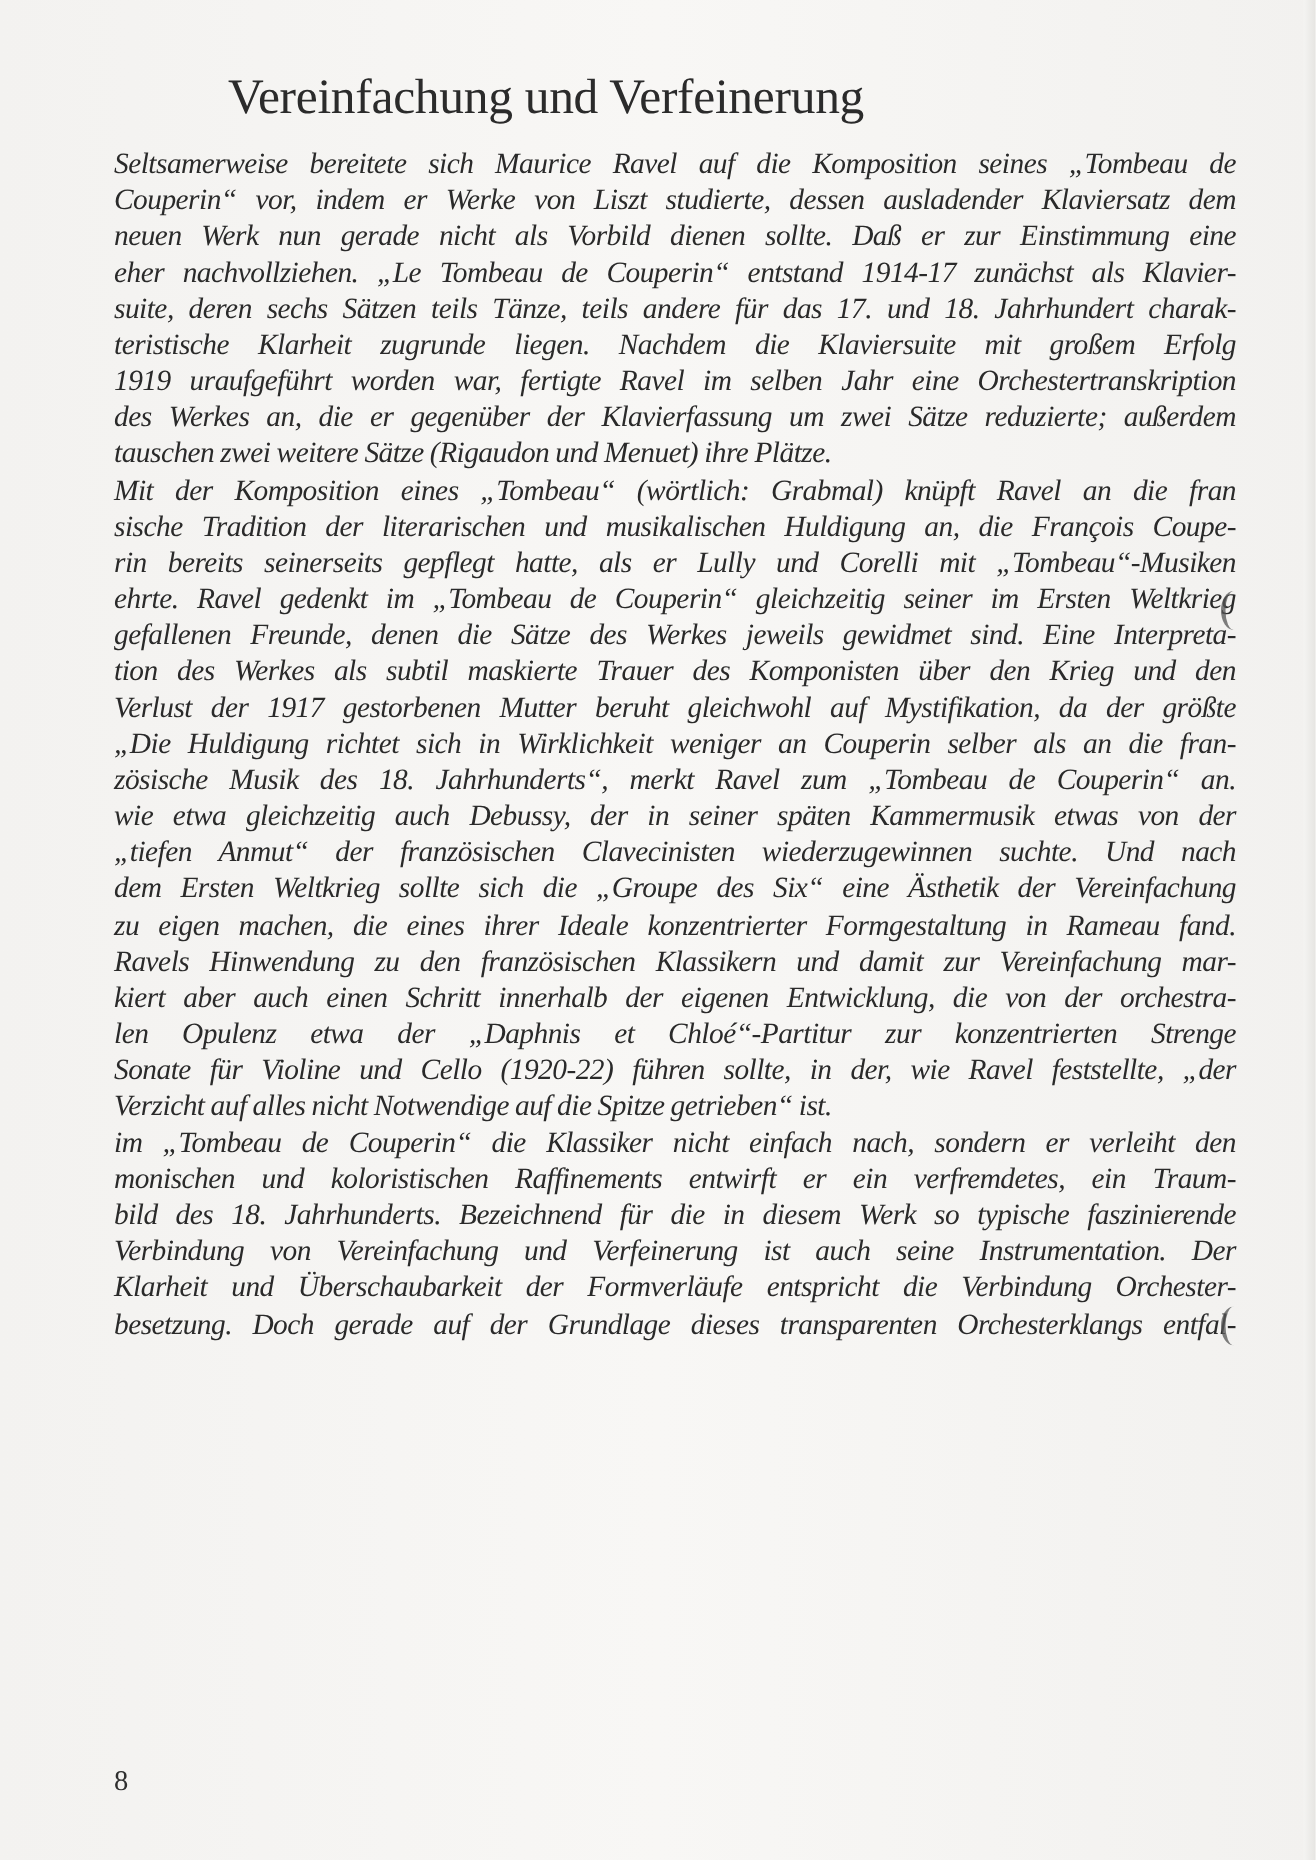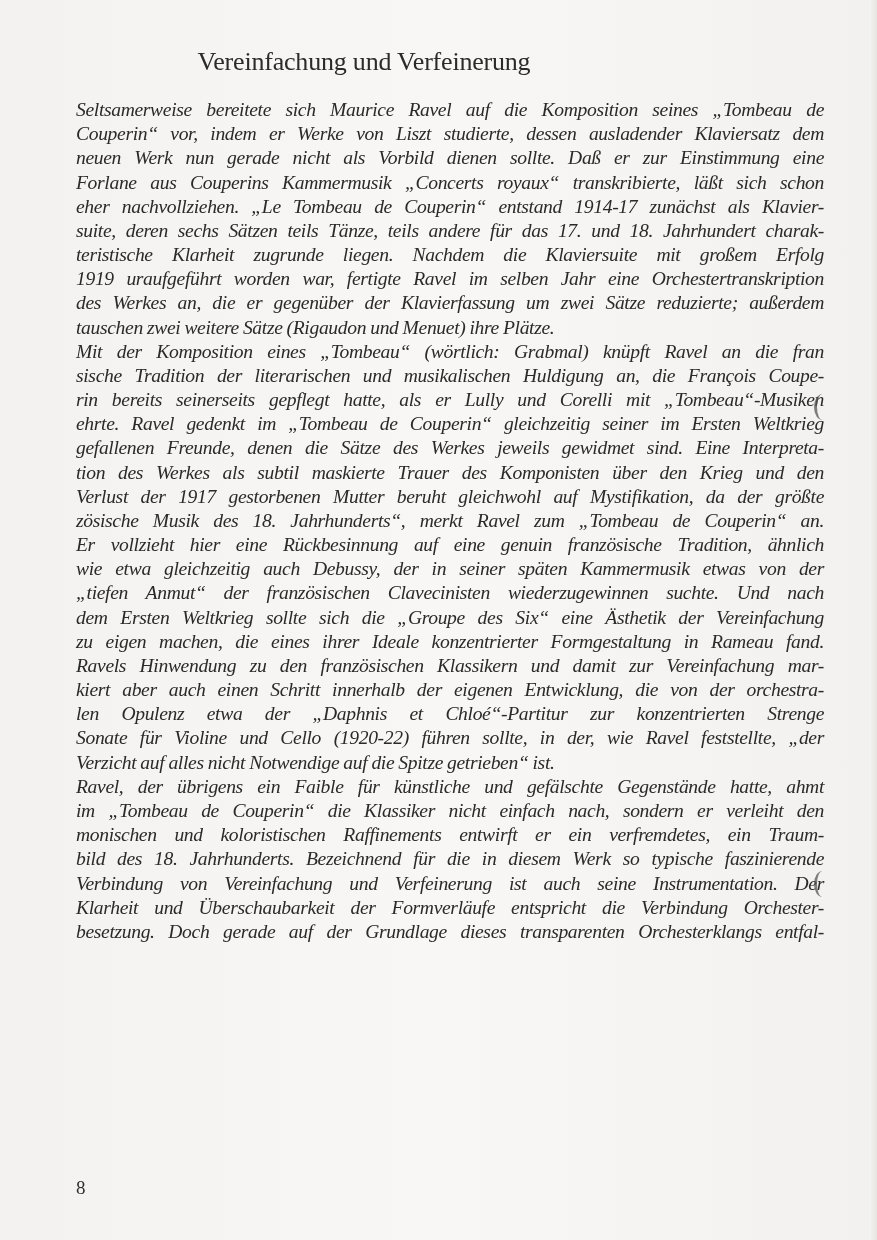--- a/index.html
+++ b/index.html
@@ -13,21 +13,21 @@
     .page-shade {
       position: absolute; left: 0; top: 0; width: 877px; height: 1240px;
       background: linear-gradient(to right, #f3f2f0 0%, #f8f7f5 50%, #f2f1ef 100%);
     }
     .right-edge {
       position: absolute; right: 0; top: 0; width: 8px; height: 1240px;
       background: linear-gradient(to right, #f4f4f2, #e6e5e2);
     }
     .title {
       position: absolute; left: 0; width: 728px; top: 47px;
-      text-align: center; font-size: 26px; letter-spacing: -0.2px;
+      text-align: center; font-size: 33px; letter-spacing: -0.2px;
       color: #2b2b2b; margin: 0; font-weight: normal;
     }
     .body-text { position: absolute; left: 76px; top: 98px; width: 748px; }
     .line {
       display: block; height: 24.18px; line-height: 24.18px;
       font-size: 19.6px; white-space: nowrap;
       text-align: justify; text-align-last: justify;
       letter-spacing: -0.35px; word-spacing: -0.5px; font-style: italic;
     }
     .line.last { text-align-last: left; }
@@ -46,46 +46,44 @@
 
 <div class="page-shade"></div>
 <div class="right-edge"></div>
 
 <h1 class="title">Vereinfachung und Verfeinerung</h1>
 
 <div class="body-text">
   <span class="line">Seltsamerweise bereitete sich Maurice Ravel auf die Komposition seines „Tombeau de</span>
   <span class="line">Couperin“ vor, indem er Werke von Liszt studierte, dessen ausladender Klaviersatz dem</span>
   <span class="line">neuen Werk nun gerade nicht als Vorbild dienen sollte. Daß er zur Einstimmung eine</span>
-  <span class="line">Forlane aus Couperins Kammermusik „Concerts royaux“ transkribierte, läßt sich schon</span>
   <span class="line">eher nachvollziehen. „Le Tombeau de Couperin“ entstand 1914-17 zunächst als Klavier-</span>
   <span class="line">suite, deren sechs Sätzen teils Tänze, teils andere für das 17. und 18. Jahrhundert charak-</span>
   <span class="line">teristische Klarheit zugrunde liegen. Nachdem die Klaviersuite mit großem Erfolg</span>
   <span class="line">1919 uraufgeführt worden war, fertigte Ravel im selben Jahr eine Orchestertranskription</span>
   <span class="line">des Werkes an, die er gegenüber der Klavierfassung um zwei Sätze reduzierte; außerdem</span>
   <span class="line last">tauschen zwei weitere Sätze (Rigaudon und Menuet) ihre Plätze.</span>
   <span class="line">Mit der Komposition eines „Tombeau“ (wörtlich: Grabmal) knüpft Ravel an die fran</span>
   <span class="line">sische Tradition der literarischen und musikalischen Huldigung an, die François Coupe-</span>
   <span class="line">rin bereits seinerseits gepflegt hatte, als er Lully und Corelli mit „Tombeau“-Musiken</span>
   <span class="line">ehrte. Ravel gedenkt im „Tombeau de Couperin“ gleichzeitig seiner im Ersten Weltkrieg</span>
   <span class="line">gefallenen Freunde, denen die Sätze des Werkes jeweils gewidmet sind. Eine Interpreta-</span>
   <span class="line">tion des Werkes als subtil maskierte Trauer des Komponisten über den Krieg und den</span>
   <span class="line">Verlust der 1917 gestorbenen Mutter beruht gleichwohl auf Mystifikation, da der größte</span>
+  <span class="line">„Die Huldigung richtet sich in Wirklichkeit weniger an Couperin selber als an die fran-</span>
   <span class="line">zösische Musik des 18. Jahrhunderts“, merkt Ravel zum „Tombeau de Couperin“ an.</span>
-  <span class="line">Er vollzieht hier eine Rückbesinnung auf eine genuin französische Tradition, ähnlich</span>
   <span class="line">wie etwa gleichzeitig auch Debussy, der in seiner späten Kammermusik etwas von der</span>
   <span class="line">„tiefen Anmut“ der französischen Clavecinisten wiederzugewinnen suchte. Und nach</span>
   <span class="line">dem Ersten Weltkrieg sollte sich die „Groupe des Six“ eine Ästhetik der Vereinfachung</span>
   <span class="line">zu eigen machen, die eines ihrer Ideale konzentrierter Formgestaltung in Rameau fand.</span>
   <span class="line">Ravels Hinwendung zu den französischen Klassikern und damit zur Vereinfachung mar-</span>
   <span class="line">kiert aber auch einen Schritt innerhalb der eigenen Entwicklung, die von der orchestra-</span>
   <span class="line">len Opulenz etwa der „Daphnis et Chloé“-Partitur zur konzentrierten Strenge</span>
   <span class="line">Sonate für Violine und Cello (1920-22) führen sollte, in der, wie Ravel feststellte, „der</span>
   <span class="line last">Verzicht auf alles nicht Notwendige auf die Spitze getrieben“ ist.</span>
-  <span class="line">Ravel, der übrigens ein Faible für künstliche und gefälschte Gegenstände hatte, ahmt</span>
   <span class="line">im „Tombeau de Couperin“ die Klassiker nicht einfach nach, sondern er verleiht den</span>
   <span class="line">monischen und koloristischen Raffinements entwirft er ein verfremdetes, ein Traum-</span>
   <span class="line">bild des 18. Jahrhunderts. Bezeichnend für die in diesem Werk so typische faszinierende</span>
   <span class="line">Verbindung von Vereinfachung und Verfeinerung ist auch seine Instrumentation. Der</span>
   <span class="line">Klarheit und Überschaubarkeit der Formverläufe entspricht die Verbindung Orchester-</span>
   <span class="line">besetzung. Doch gerade auf der Grundlage dieses transparenten Orchesterklangs entfal-</span>
 </div>
 
 <div class="curl curl1"></div>
 <div class="curl curl2"></div>

